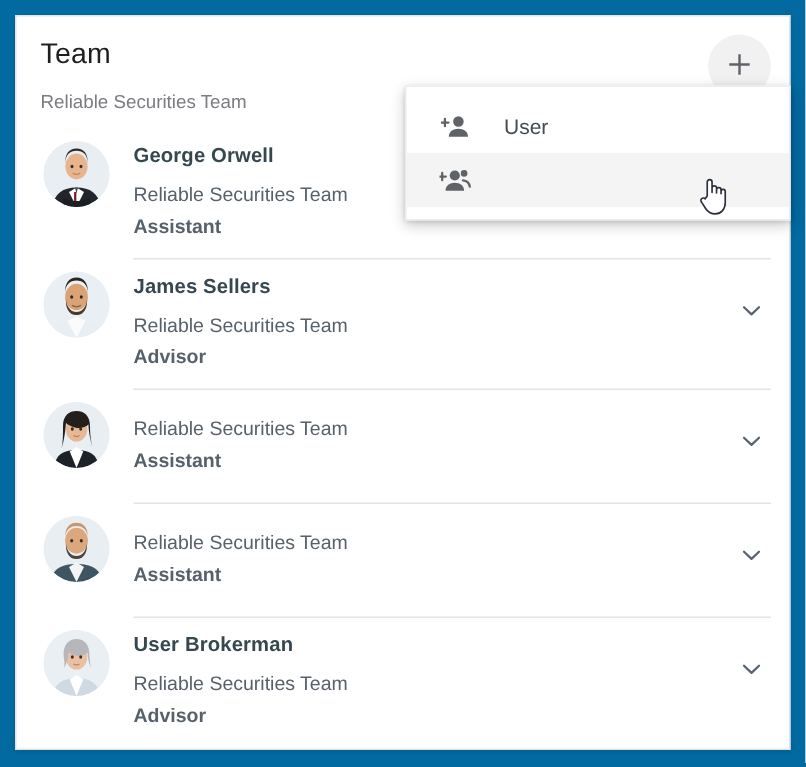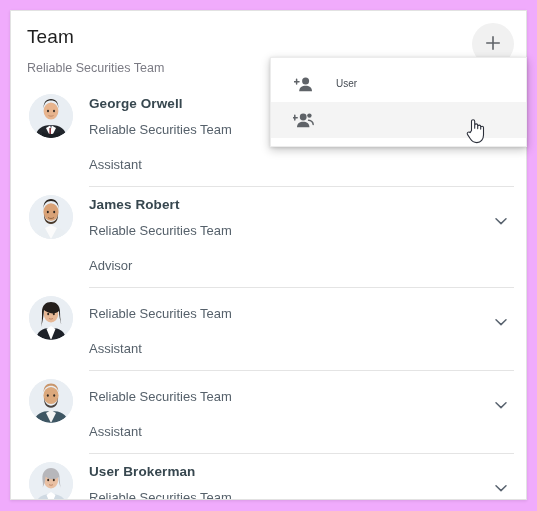--- a/index.html
+++ b/index.html
@@ -10,21 +10,21 @@
     overflow: hidden;
     background: #e9e9e9;
     font-family: "Liberation Sans", sans-serif;
     -webkit-font-smoothing: antialiased;
   }
 
   #root {
     position: relative;
     width: 537px;
     height: 511px;
-    background: #f0abfc;
+    background: #0369a1;
   }
 
   
   .card {
     position: absolute;
     left: 10px;
     top: 10px;
     width: 517px;
     height: 490px;
     background: #ffffff;
@@ -115,24 +115,25 @@
     line-height: 18px;
     letter-spacing: .1px;
   }
   .member-team {
     margin-top: 8px;
     font-size: 13px;
     color: #56616b;
     line-height: 18px;
   }
   .member-role {
-    margin-top: 17px;
+    margin-top: 3px;
     font-size: 13px;
     color: #56616b;
     line-height: 18px;
+    font-weight: bold;
   }
 
   .chevron {
     position: absolute;
     right: 16px;
     top: 26px;
     width: 18px;
     height: 18px;
     cursor: pointer;
   }
@@ -164,21 +165,21 @@
     flex: 0 0 auto;
     width: 22px;
     height: 20px;
     display: flex;
     align-items: center;
     justify-content: center;
   }
   .menu-icon svg { display: block; }
   .menu-label {
     margin-left: 21px;
-    font-size: 10px;
+    font-size: 14px;
     color: #444a52;
     line-height: 20px;
   }
 
   
   .cursor {
     position: absolute;
     left: 464px;
     top: 116px;
     width: 24px;
@@ -257,21 +258,21 @@
                 <ellipse cx="22" cy="17" rx="7.6" ry="8.8" fill="#d9a277"></ellipse>
                 <path d="M14.4 14.5C14.4 9 17.6 6 22 6s7.6 3 7.6 8.5c.3-7-2.8-10.5-7.6-10.5s-7.9 3.5-7.6 10.5z" fill="#2b2520"></path>
                 <path d="M15 19c.6 5 3.4 8 7 8s6.4-3 7-8c.3 4.6-1.4 10-7 10s-7.3-5.4-7-10z" fill="#4a3a2c"></path>
                 <ellipse cx="18.8" cy="17" rx="1" ry="1.2" fill="#2f2720"></ellipse>
                 <ellipse cx="25.2" cy="17" rx="1" ry="1.2" fill="#2f2720"></ellipse>
                 <path d="M19 22.5c1.8 1.3 4.2 1.3 6 0" stroke="#8a5d3d" stroke-width=".9" fill="none"></path>
               </g>
             </svg>
           </div>
           <div class="member-body">
-            <div class="member-name">James Robert</div>
+            <div class="member-name">James Sellers</div>
             <div class="member-team">Reliable Securities Team</div>
             <div class="member-role">Advisor</div>
           </div>
           <span class="chevron">
             <svg width="18" height="18" viewBox="0 0 18 18" aria-hidden="true">
               <path d="M4 6.8 L9 11.6 L14 6.8" fill="none" stroke="#5a6470" stroke-width="1.5" stroke-linecap="round" stroke-linejoin="round"></path>
             </svg>
           </span>
         </li>
         <li class="member-row">

